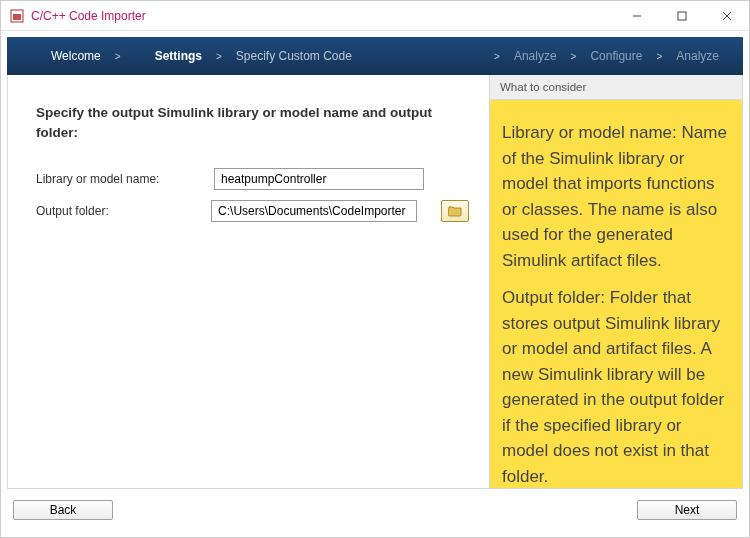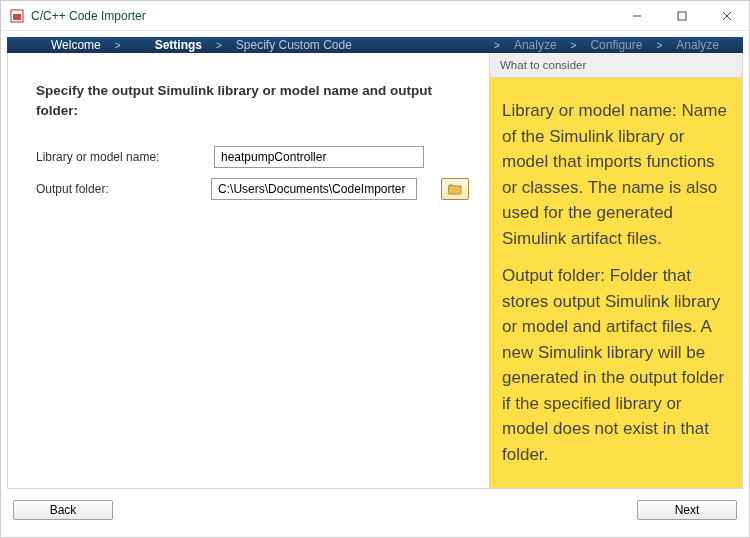--- a/index.html
+++ b/index.html
@@ -1,23 +1,23 @@
 <!DOCTYPE html>
 <html><head>
 <meta charset="utf-8">
 <style>
 * { box-sizing: border-box; margin: 0; padding: 0; }
 body { font-family: "Segoe UI", Arial, sans-serif; font-size: 12px; background: #fff; color: #333; width: 750px; height: 538px; overflow: hidden; border: 1px solid #ccc; }
 .titlebar { height: 30px; display: flex; align-items: center; padding: 0 0 0 8px; background: #fff; border-bottom: 1px solid #e5e5e5; }
 .titlebar .app-icon { width: 16px; height: 16px; margin-right: 6px; display: flex; align-items: center; justify-content: center; }
-.titlebar .title { flex: 1; font-size: 12px; color: #14532d; }
+.titlebar .title { flex: 1; font-size: 12px; color: #be185d; }
 .titlebar .win-controls { display: flex; }
 .win-btn { width: 45px; height: 30px; display: flex; align-items: center; justify-content: center; color: #444; }
 .content-wrap { padding: 6px; height: calc(100% - 30px); display: flex; flex-direction: column; }
-.stepbar { background: #16365c; background: linear-gradient(#1e4a7a, #153358); height: 16px; display: flex; align-items: center; padding: 0 20px 0 40px; color: #fff; font-size: 12px; }
+.stepbar { background: #16365c; background: linear-gradient(#1e4a7a, #153358); height: 38px; display: flex; align-items: center; padding: 0 20px 0 40px; color: #fff; font-size: 12px; }
 .step { color: #b9c6d6; padding: 0 4px; }
 .step.done { color: #fff; }
 .step.current { color: #fff; font-weight: 600; margin-left: 20px; }
 .sep { color: #b9c6d6; padding: 0 10px; font-size: 10px; }
 .step.far { color: #8aa0b8; }
 .main { flex: 1; display: flex; border: 1px solid #d8d8d8; border-top: none; overflow: hidden; }
 .left-pane { flex: 1; padding: 28px 20px 20px 28px; overflow: auto; }
 .right-pane { width: 253px; border-left: 1px solid #d8d8d8; display: flex; flex-direction: column; background: #fde047; gap: 8px; }
 .h1 { font-size: 13.5px; font-weight: 700; color: #333; margin-bottom: 26px; line-height: 1.45; }
 .row { display: flex; align-items: center; margin-bottom: 10px; gap: 20px; }

